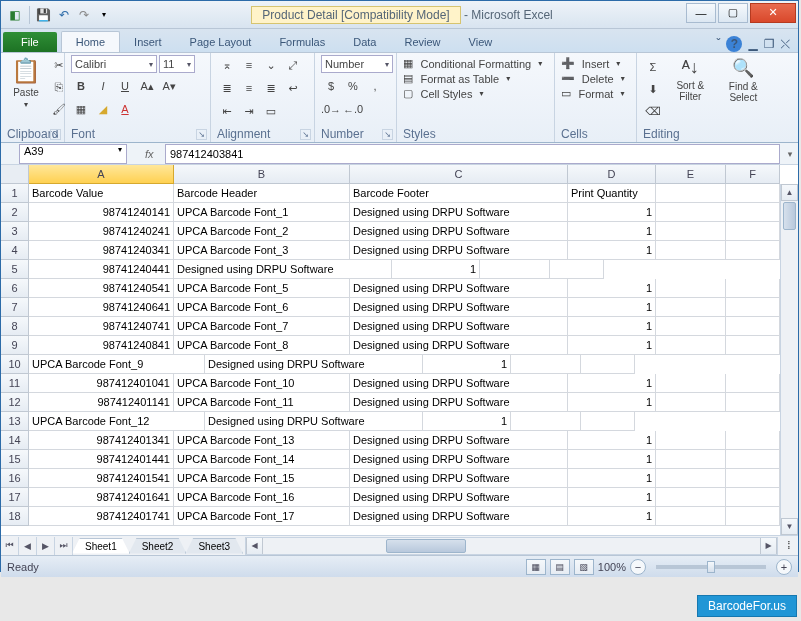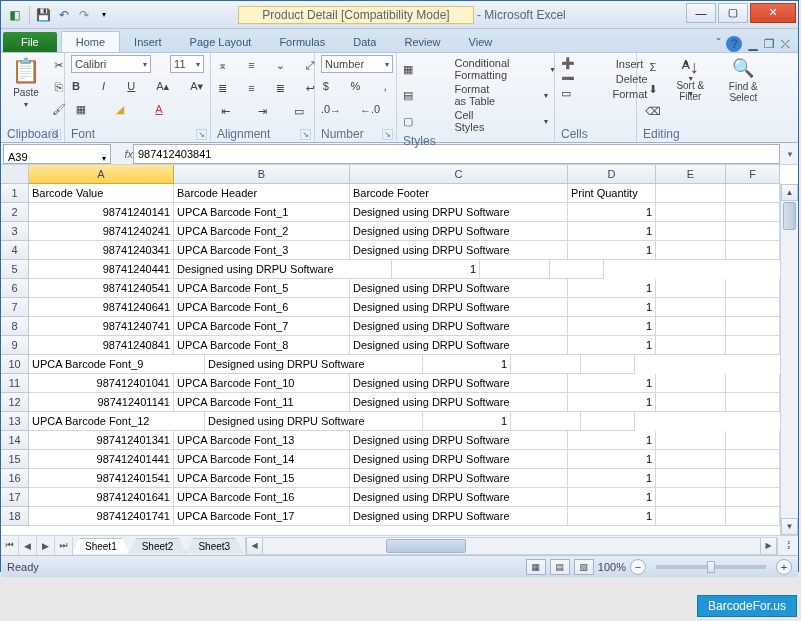--- a/index.html
+++ b/index.html
@@ -6,54 +6,54 @@
 body { background: #e8e8e8; width: 801px; height: 621px; overflow: hidden; font-size: 11px; }
 
 .window { width: 799px; height: 572px; border: 1px solid #2c6ba8; background: #fff; position: relative; }
 
 
 .titlebar { height: 28px; background: linear-gradient(#eef3f8,#d8e4f0); display: flex; align-items: center; border-bottom: 1px solid #b8c6d6; }
 .qat { display: flex; align-items: center; gap: 4px; padding: 0 6px; }
 .qat-icon { width: 16px; height: 16px; display: flex; align-items: center; justify-content: center; font-size: 12px; }
 .qat-sep { width: 1px; height: 18px; background: #b8c6d6; margin: 0 2px; }
 .title-center { flex: 1; text-align: center; color: #556677; font-size: 12px; }
-.title-center .doc { background: #fff3c9; padding: 1px 23px; border: 1px solid #d6c470; }
+.title-center .doc { background: #fff3c9; padding: 1px 10px; border: 1px solid #d6c470; }
 .win-controls { display: flex; }
 .win-btn { width: 30px; height: 20px; display: flex; align-items: center; justify-content: center; font-size: 11px; margin-right: 2px; margin-top: -4px; background: linear-gradient(#f6f9fc,#dce7f2); border: 1px solid #a8bbd0; }
 .win-btn.close { background: linear-gradient(#e86b4f,#d9482b); color: #fff; border-color: #b53a20; width: 46px; }
 
 
 .ribbon-tabs { height: 24px; display: flex; align-items: flex-end; background: linear-gradient(#d8e4f0,#cddff0); border-bottom: 1px solid #b8c6d6; padding-left: 2px; }
 .ribbon-tabs .tab { padding: 4px 14px; font-size: 11px; color: #3b5779; cursor: default; }
 .ribbon-tabs .file { background: linear-gradient(#2f8f36,#1d7224); color: #fff; border-radius: 2px 2px 0 0; margin-right: 4px; padding: 4px 18px; }
 .ribbon-tabs .active { background: #f5f8fc; border: 1px solid #b8c6d6; border-bottom: none; border-radius: 2px 2px 0 0; }
 .ribbon-right { margin-left: auto; display: flex; align-items: center; gap: 6px; padding-right: 8px; }
 .ribbon-right span { font-size: 12px; color: #3b5779; }
 .help-circle { width: 16px; height: 16px; border-radius: 50%; background: #3b82d6; color: #fff; display: flex; align-items: center; justify-content: center; font-weight: bold; font-size: 11px; }
 
 
 .ribbon { height: 90px; background: linear-gradient(#f5f8fc,#e8eff7); border-bottom: 1px solid #9db5cc; display: flex; font-size: 11px; color: #444; }
 .group { border-right: 1px solid #c8d4e2; padding: 2px 6px 0 6px; display: flex; flex-direction: column; position: relative; }
 .group-label { text-align: left; font-size: 12px; color: #5a7090; padding: 1px 0; margin-top: auto; }
 .group-body { flex: 1; display: flex; gap: 4px; }
 .vstack { display: flex; flex-direction: column; gap: 2px; }
-.hstack { display: flex; gap: 19px; align-items: center; }
+.hstack { display: flex; gap: 2px; align-items: center; }
 .btn-s { width: 20px; height: 20px; display: flex; align-items: center; justify-content: center; border: 1px solid transparent; }
 .big-btn { display: flex; flex-direction: column; align-items: center; gap: 2px; padding: 2px 4px; }
 .big-btn .ico { font-size: 24px; }
 .big-btn .lbl { font-size: 10px; text-align: center; line-height: 1.1; }
 .combo { height: 18px; border: 1px solid #aac; background: #fff; display: flex; align-items: center; padding: 0 3px; font-size: 11px; }
 .combo .dd { margin-left: auto; font-size: 8px; color: #556; }
 .dialog-launcher { position: absolute; bottom: 2px; right: 3px; font-size: 8px; color: #5a7090; border: 1px solid #c8d4e2; width: 11px; height: 11px; text-align: center; line-height: 9px; }
 
 
 .formula-row { height: 22px; display: flex; align-items: center; border-bottom: 1px solid #c8d4e2; background: #eef3f8; }
-.name-box { width: 108px; height: 20px; border: 1px solid #aac; background: #fff; margin: 0 2px; display: flex; align-items: flex-end; padding: 0 4px; font-size: 11px; }
+.name-box { width: 108px; height: 20px; border: 1px solid #aac; background: #fff; margin: 0 18px; display: flex; align-items: flex-start; padding: 0 4px; font-size: 11px; }
 .name-box .dd { margin-left: auto; font-size: 8px; }
-.fx { width: 20px; text-align: right; font-style: italic; color: #666; }
+.fx { width: 20px; text-align: left; font-style: italic; color: #666; }
 .formula-input { flex: 1; height: 20px; border: 1px solid #aac; background: #fff; margin-right: 2px; padding: 0 4px; font-size: 11px; display: flex; align-items: center; }
 .formula-expand { width: 16px; text-align: center; font-size: 9px; color: #666; }
 
 
 .grid-wrap { position: relative; height: 370px; overflow: hidden; background: #fff; }
 .corner { position: absolute; top: 0; left: 0; width: 28px; height: 19px; background: #e8edf3; border-right: 1px solid #c0c8d2; border-bottom: 1px solid #c0c8d2; }
 .col-headers { position: absolute; top: 0; left: 28px; right: 18px; height: 19px; display: flex; }
 .col-h { border-right: 1px solid #c0c8d2; border-bottom: 1px solid #c0c8d2; background: linear-gradient(#f5f8fb,#e6ecf3); text-align: center; font-size: 11px; color: #445; display: flex; align-items: center; justify-content: center; }
 .col-h.sel { background: linear-gradient(#ffe79a,#ffd152); border-color: #d6a92e; }
 .row-headers { position: absolute; top: 19px; left: 0; width: 28px; bottom: 0; }

